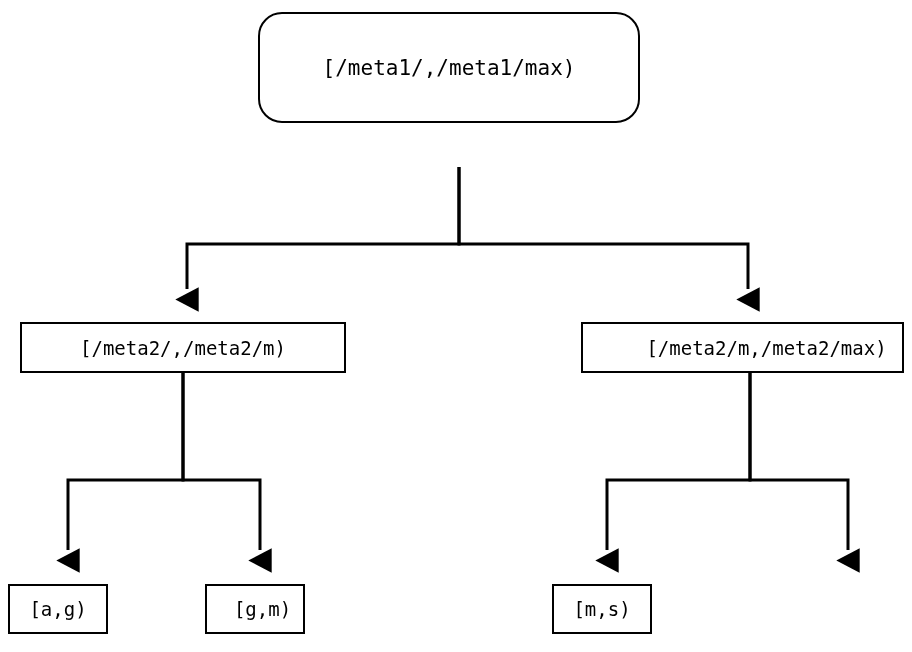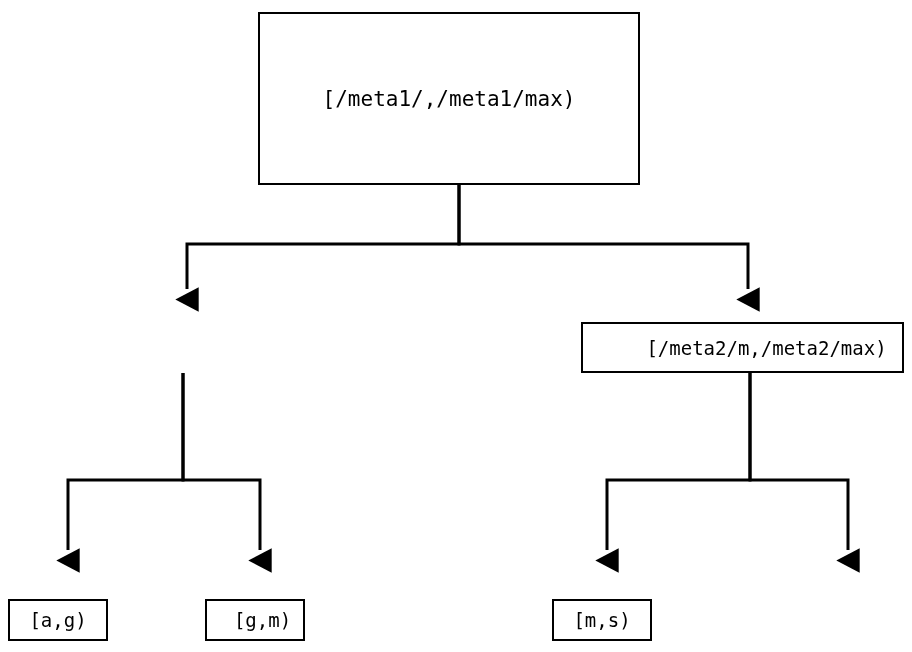--- a/index.html
+++ b/index.html
@@ -24,43 +24,43 @@
     align-items: center;
     justify-content: center;
     color: #000000;
     letter-spacing: 0px;
     white-space: pre;
   }
   .node-root {
     left: 258px;
     top: 12px;
     width: 382px;
-    height: 173px;
+    height: 111px;
     font-size: 21px;
+    border-radius: 24px;
   }
   .node-mid-left {
     left: 20px;
     top: 322px;
     width: 326px;
     height: 51px;
     font-size: 19px;
   }
   .node-mid-right {
     left: 581px;
     top: 322px;
     width: 323px;
     height: 51px;
     font-size: 19px;
     padding-left: 48px;
   }
   .node-leaf {
     top: 584px;
-    height: 42px;
+    height: 50px;
     font-size: 19px;
-    margin-top: 15px;
   }
   .leaf-ag   { left: 8px;   width: 100px; }
   .leaf-gm   { left: 205px; width: 100px; padding-left: 15px; }
   .leaf-ms   { left: 552px; width: 100px; text-align: center; }
   .leaf-smax { left: 778px; width: 120px; }
 
   .edges {
     position: absolute;
     left: 0;
     top: 0;
@@ -98,20 +98,21 @@
     <g>
       <path d="M 750 373 L 750 480 L 607 480 L 607 550" fill="none" stroke="#000000" stroke-width="3" marker-end="url(#arrowhead)"></path>
     </g>
     <g>
       <path d="M 750 373 L 750 480 L 848 480 L 848 550" fill="none" stroke="#000000" stroke-width="3" marker-end="url(#arrowhead)"></path>
     </g>
   </svg>
 
   <div class="node node-root">[/meta1/,/meta1/max)</div>
 
+  <div class="node node-mid-left">[/meta2/,/meta2/m)</div>
 
   <div class="node node-mid-right">[/meta2/m,/meta2/max)</div>
 
   <div class="node node-leaf leaf-ag">[a,g)</div>
 
   <div class="node node-leaf leaf-gm">[g,m)</div>
 
   <div class="node node-leaf leaf-ms">[m,s)</div>
 
 

